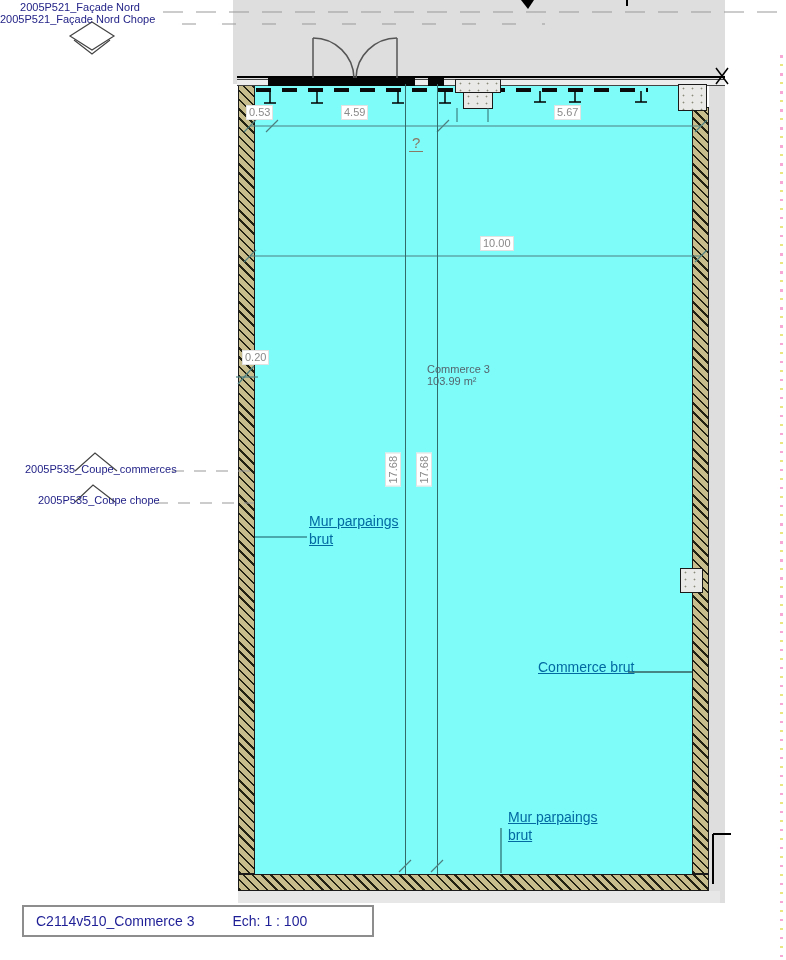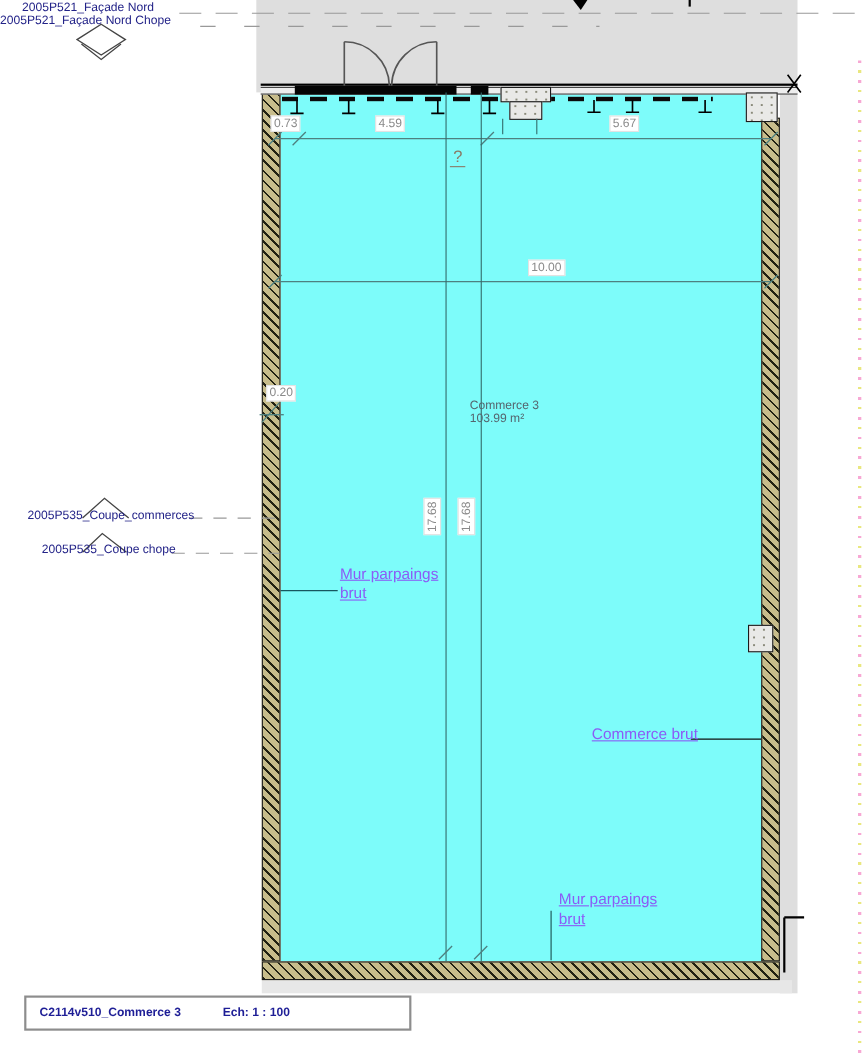--- a/index.html
+++ b/index.html
@@ -51,37 +51,37 @@
   #dim-1768a{left:385px;top:453px}
   #dim-1768b{left:416px;top:453px}
   #dim-q{position:absolute;left:409px;top:134px;color:#8a7a66;font-size:15px;
     border-bottom:1.5px solid #8a7a66;padding:0 3px}
 
   
   #room-label{left:427px;top:363px;width:120px;text-align:left;font-size:11px;
     line-height:12px;color:#55656e}
 
   
-  .red-label{position:absolute;color:#8b5cf6;font-size:14px;line-height:18px;
+  .red-label{position:absolute;color:#0369a1;font-size:14px;line-height:18px;
     text-decoration:underline}
   #red-left{left:309px;top:512px;width:104px}
   #red-right{left:538px;top:658px;width:140px;white-space:nowrap}
   #red-bottom{left:508px;top:808px;width:104px}
 
   
   .navy{position:absolute;color:#232388;font-size:11px;white-space:nowrap}
   #facade1{left:0;top:1px;width:160px;text-align:center}
   #facade2{left:0;top:13px;width:176px;text-align:left}
   #coupe1{left:25px;top:463px}
   #coupe2{left:38px;top:494px}
 
   
   #title-block{left:22px;top:905px;width:352px;height:32px;border:2px solid #8d8d8d;
     background:#fff;display:flex;align-items:center;padding:0 12px;gap:38px;box-sizing:border-box}
-  .title-text{font-weight:bold;font-size:11px;color:#1e1e96;white-space:nowrap}
+  .title-text{font-weight:normal;font-size:14px;color:#1e1e96;white-space:nowrap}
 
   
   #survey-line{left:780px;top:55px;width:3px;height:905px;
     background:repeating-linear-gradient(180deg,#f7a8d4 0 2.5px,transparent 2.5px 9px,#e9e77f 9px 11px,transparent 11px 18px)}
 
   svg.overlay{position:absolute;left:0;top:0;pointer-events:none}
 </style>
 </head>
 <body>
 
@@ -154,21 +154,21 @@
     <path d="M255 537 H307" stroke="#17575f" stroke-width="1.2" fill="none"></path>
     <path d="M628 672 H692" stroke="#111" stroke-width="1.2" fill="none"></path>
     <path d="M501 828 V873" stroke="#2a6a6a" stroke-width="1.2" fill="none"></path>
 
     <path d="M713 834 V884 M713 834 H731" stroke="#000" stroke-width="2" fill="none"></path>
     <path d="M716 68 L728 84 M728 68 L716 84" stroke="#000" stroke-width="1.5" fill="none"></path>
     <path d="M627 0 V6" stroke="#000" stroke-width="2" fill="none"></path>
     <path d="M521 0 L534 0 L528 9 Z" fill="#000"></path>
   </svg>
 
-  <div class="dim" id="dim-053">0.73</div>
+  <div class="dim" id="dim-053">0.53</div>
   <div class="dim" id="dim-381">4.59</div>
   <div class="dim" id="dim-567">5.67</div>
   <div class="dim" id="dim-1000">10.00</div>
   <div class="dim" id="dim-020">0.20</div>
   <div class="dim dimv" id="dim-1768a">17.68</div>
   <div class="dim dimv" id="dim-1768b">17.68</div>
   <div id="dim-q">?</div>
 
   <div class="abs" id="room-label">
     <div>Commerce 3</div>

